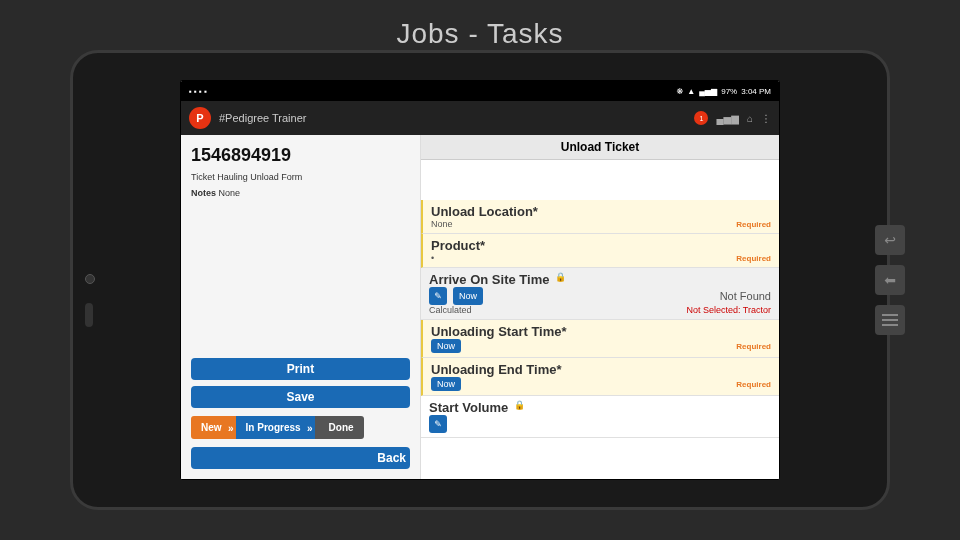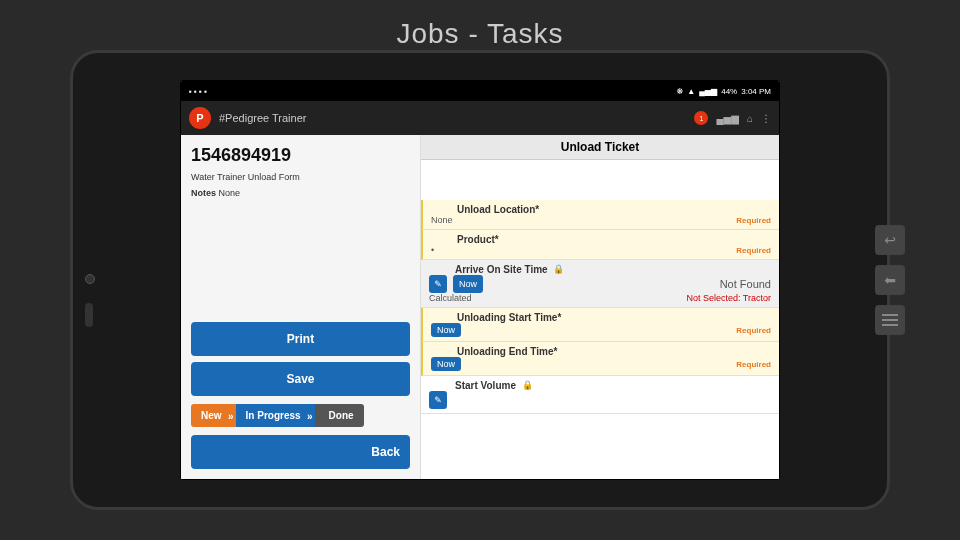--- a/index.html
+++ b/index.html
@@ -218,21 +218,21 @@
       color: #333;
     }
     .notes-label {
       font-weight: bold;
     }
 
     .left-spacer { flex: 1; }
 
     .btn-print, .btn-save, .btn-back {
       width: 100%;
-      padding: 10px;
+      padding: 4px;
       border: none;
       border-radius: 4px;
       cursor: pointer;
       font-size: 12px;
       font-weight: bold;
     }
     .btn-print {
       background: #1a6ab5;
       color: #fff;
     }
@@ -311,24 +311,23 @@
     .form-section {
       padding: 0;
     }
 
     .form-field {
       border-bottom: 1px solid #e0e0e0;
       padding: 4px 8px;
     }
 
     .field-label {
-      font-size: 10px;
+      font-size: 13px;
       font-weight: bold;
       color: #333;
-      margin-left: 26px;
     }
     .field-value-row {
       display: flex;
       justify-content: space-between;
       align-items: center;
     }
     .field-value {
       font-size: 9px;
       color: #555;
     }
@@ -416,42 +415,42 @@
   <div class="screen">
 
     <div class="status-bar">
       <div class="status-left">
         <span class="status-icon">▪ ▪ ▪ ▪</span>
       </div>
       <div class="status-right">
         <span>❋</span>
         <span>▲</span>
         <span>▄▅▆</span>
-        <span>44%</span>
+        <span>97%</span>
         <span>3:04 PM</span>
       </div>
     </div>
 
     <div class="app-bar">
       <div class="app-logo">P</div>
       <span class="app-name">#Pedigree Trainer</span>
       <div class="app-bar-spacer"></div>
       <div class="app-bar-icons">
         <div class="notification-badge">1</div>
         <span class="app-bar-icon">▄▅▆</span>
         <span class="app-bar-icon">⌂</span>
         <span class="app-bar-icon">⋮</span>
       </div>
     </div>
 
     <div class="main-content">
 
       <div class="left-panel">
         <div class="job-id">1546894919</div>
-        <div class="job-subtitle">Water Trainer Unload Form</div>
+        <div class="job-subtitle">Ticket Hauling Unload Form</div>
         <div class="notes-row">
           <span class="notes-label">Notes</span>
           <span> </span>
           <span>None</span>
         </div>
 
         <div class="left-spacer"></div>
 
         <button class="btn-print">Print</button>
         <button class="btn-save">Save</button>

